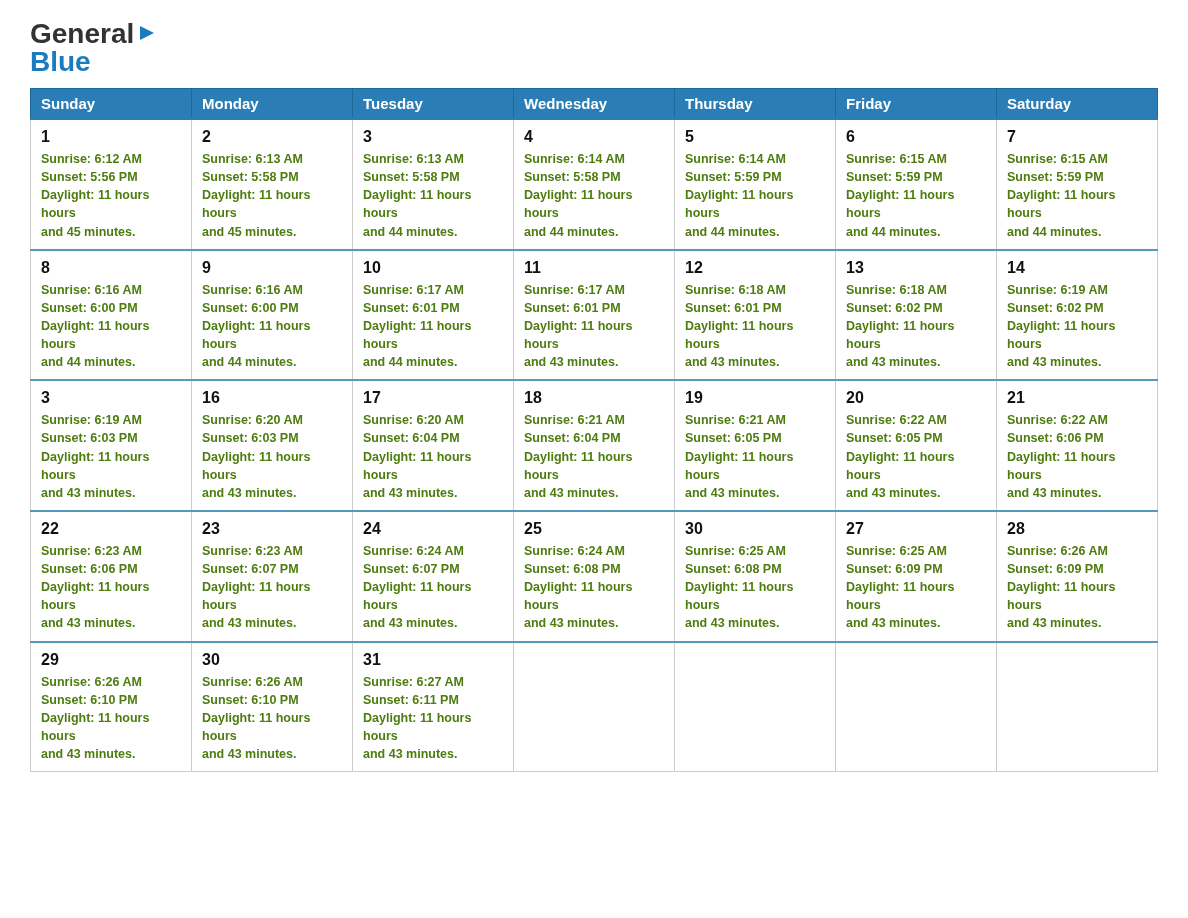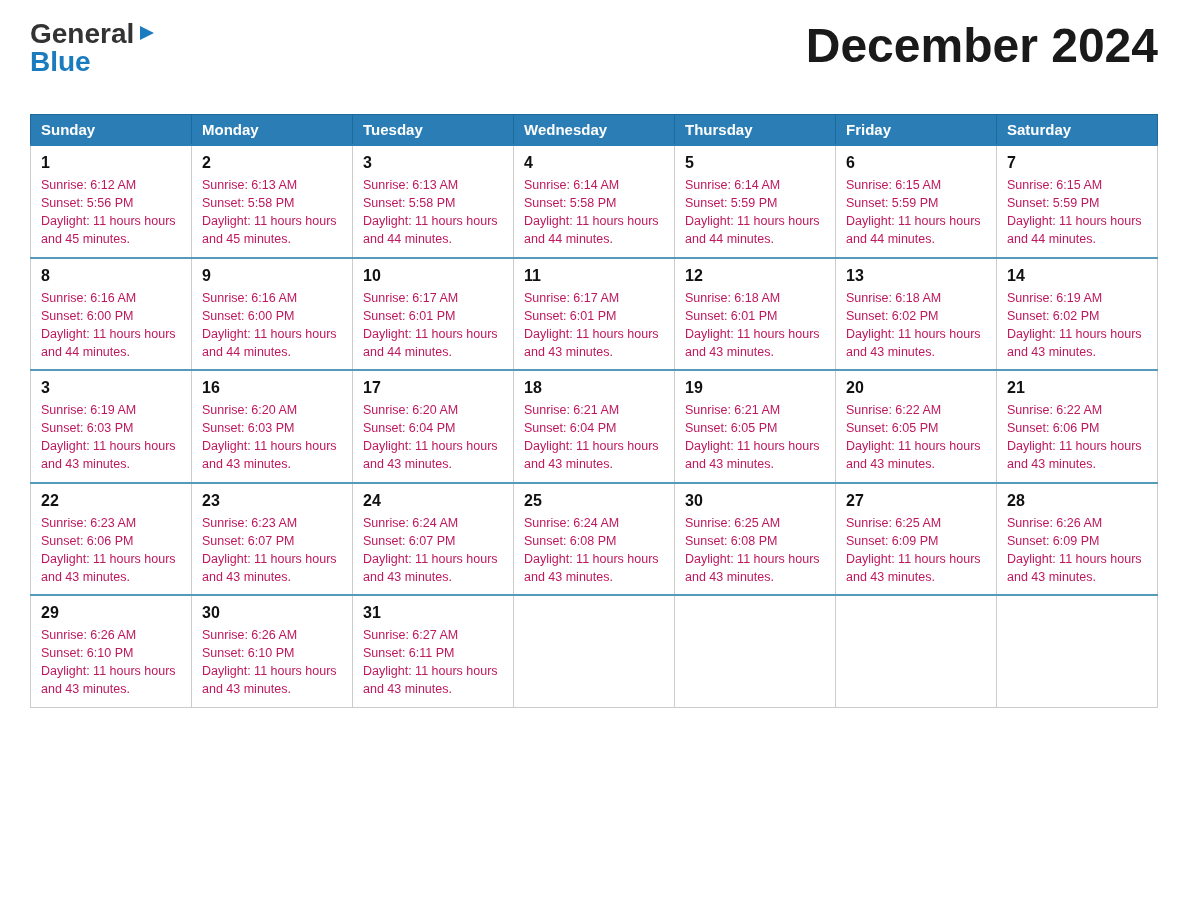--- a/index.html
+++ b/index.html
@@ -7,21 +7,21 @@
       font-family: Arial, sans-serif;
       background: #ffffff;
       padding: 20px 30px;
       width: 1188px;
       min-height: 918px;
     }
     .header {
       display: flex;
       justify-content: space-between;
       align-items: flex-start;
-      margin-bottom: 38px;
+      margin-bottom: 12px;
     }
     .logo {
       display: flex;
       flex-direction: column;
       align-items: flex-start;
     }
     .logo-general {
       font-size: 28px;
       font-weight: bold;
       color: #333;
@@ -73,22 +73,23 @@
       min-height: 100px;
     }
     .day-number {
       font-size: 16px;
       font-weight: bold;
       color: #111;
       margin-bottom: 4px;
     }
     .day-info {
       font-size: 12.5px;
-      color: #be185d;
+      color: #4d7c0f;
       line-height: 1.45;
+      font-weight: bold;
     }
     .day-info span {
       display: block;
     }
     .empty-cell {
       background: #ffffff;
     }
     tr td {
       border-top: 2px solid #2a7db5;
     }
@@ -111,21 +112,20 @@
       <span class="logo-general">General</span>
       <svg width="22" height="22" viewBox="0 0 22 22" style="margin-left:2px; margin-top:-2px;">
         <polygon points="4,4 18,11 4,18" fill="#1a7bbf"></polygon>
       </svg>
     </div>
     <div>
       <span class="logo-blue">Blue</span>
     </div>
   </div>
   <div class="title-section">
-    <div class="month-title">December 2024</div>
   </div>
 </div>
 
 <table class="calendar-table">
   <thead>
     <tr>
 
     <th>Sunday</th>
         <th>Monday</th>
         <th>Tuesday</th>

